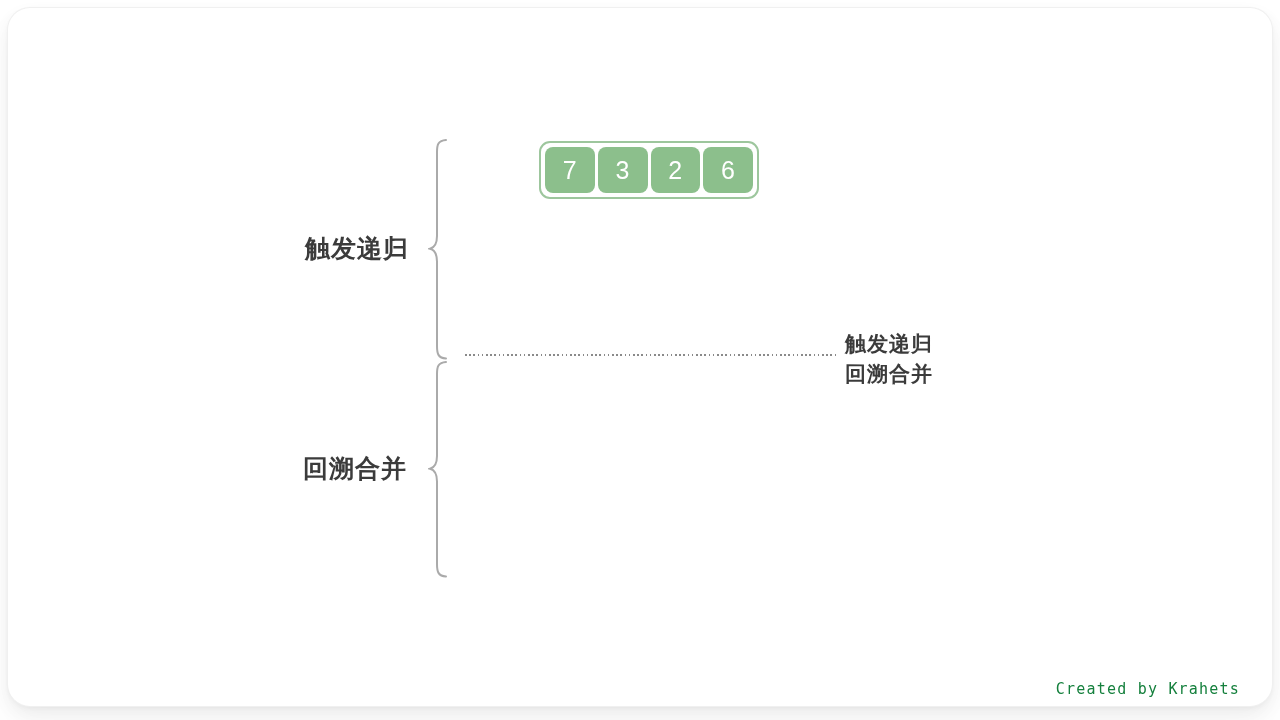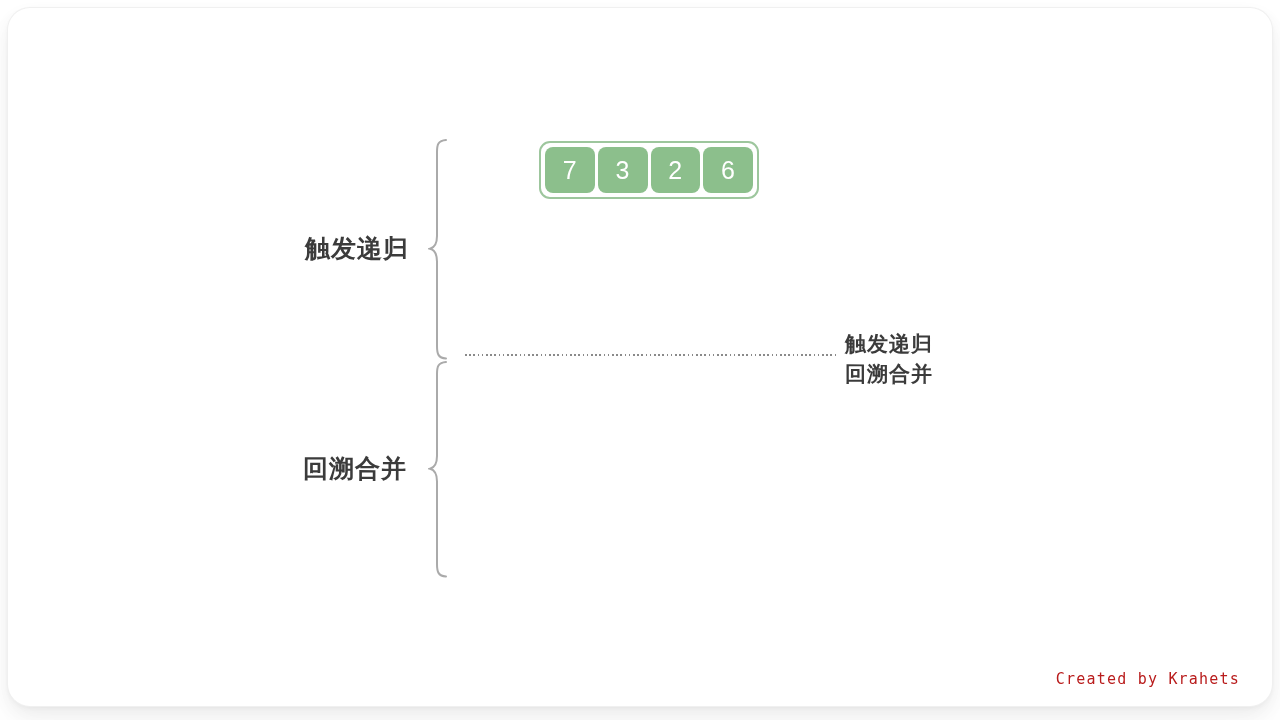--- a/index.html
+++ b/index.html
@@ -107,24 +107,24 @@
     color: #3b3b3b;
     letter-spacing: 1px;
     line-height: 30px;
     white-space: nowrap;
   }
 
   
   .watermark {
     position: absolute;
     right: 40px;
-    bottom: 32px;
+    bottom: 22px;
     font-family: "DejaVu Sans Mono", "Liberation Mono", monospace;
     font-size: 15px;
-    color: #b91c1c;
+    color: #15803d;
     letter-spacing: 1.2px;
     white-space: nowrap;
     margin-left: 16px;
   }
 </style>
 </head>
 <body>
 
 <div id="canvas">
 

